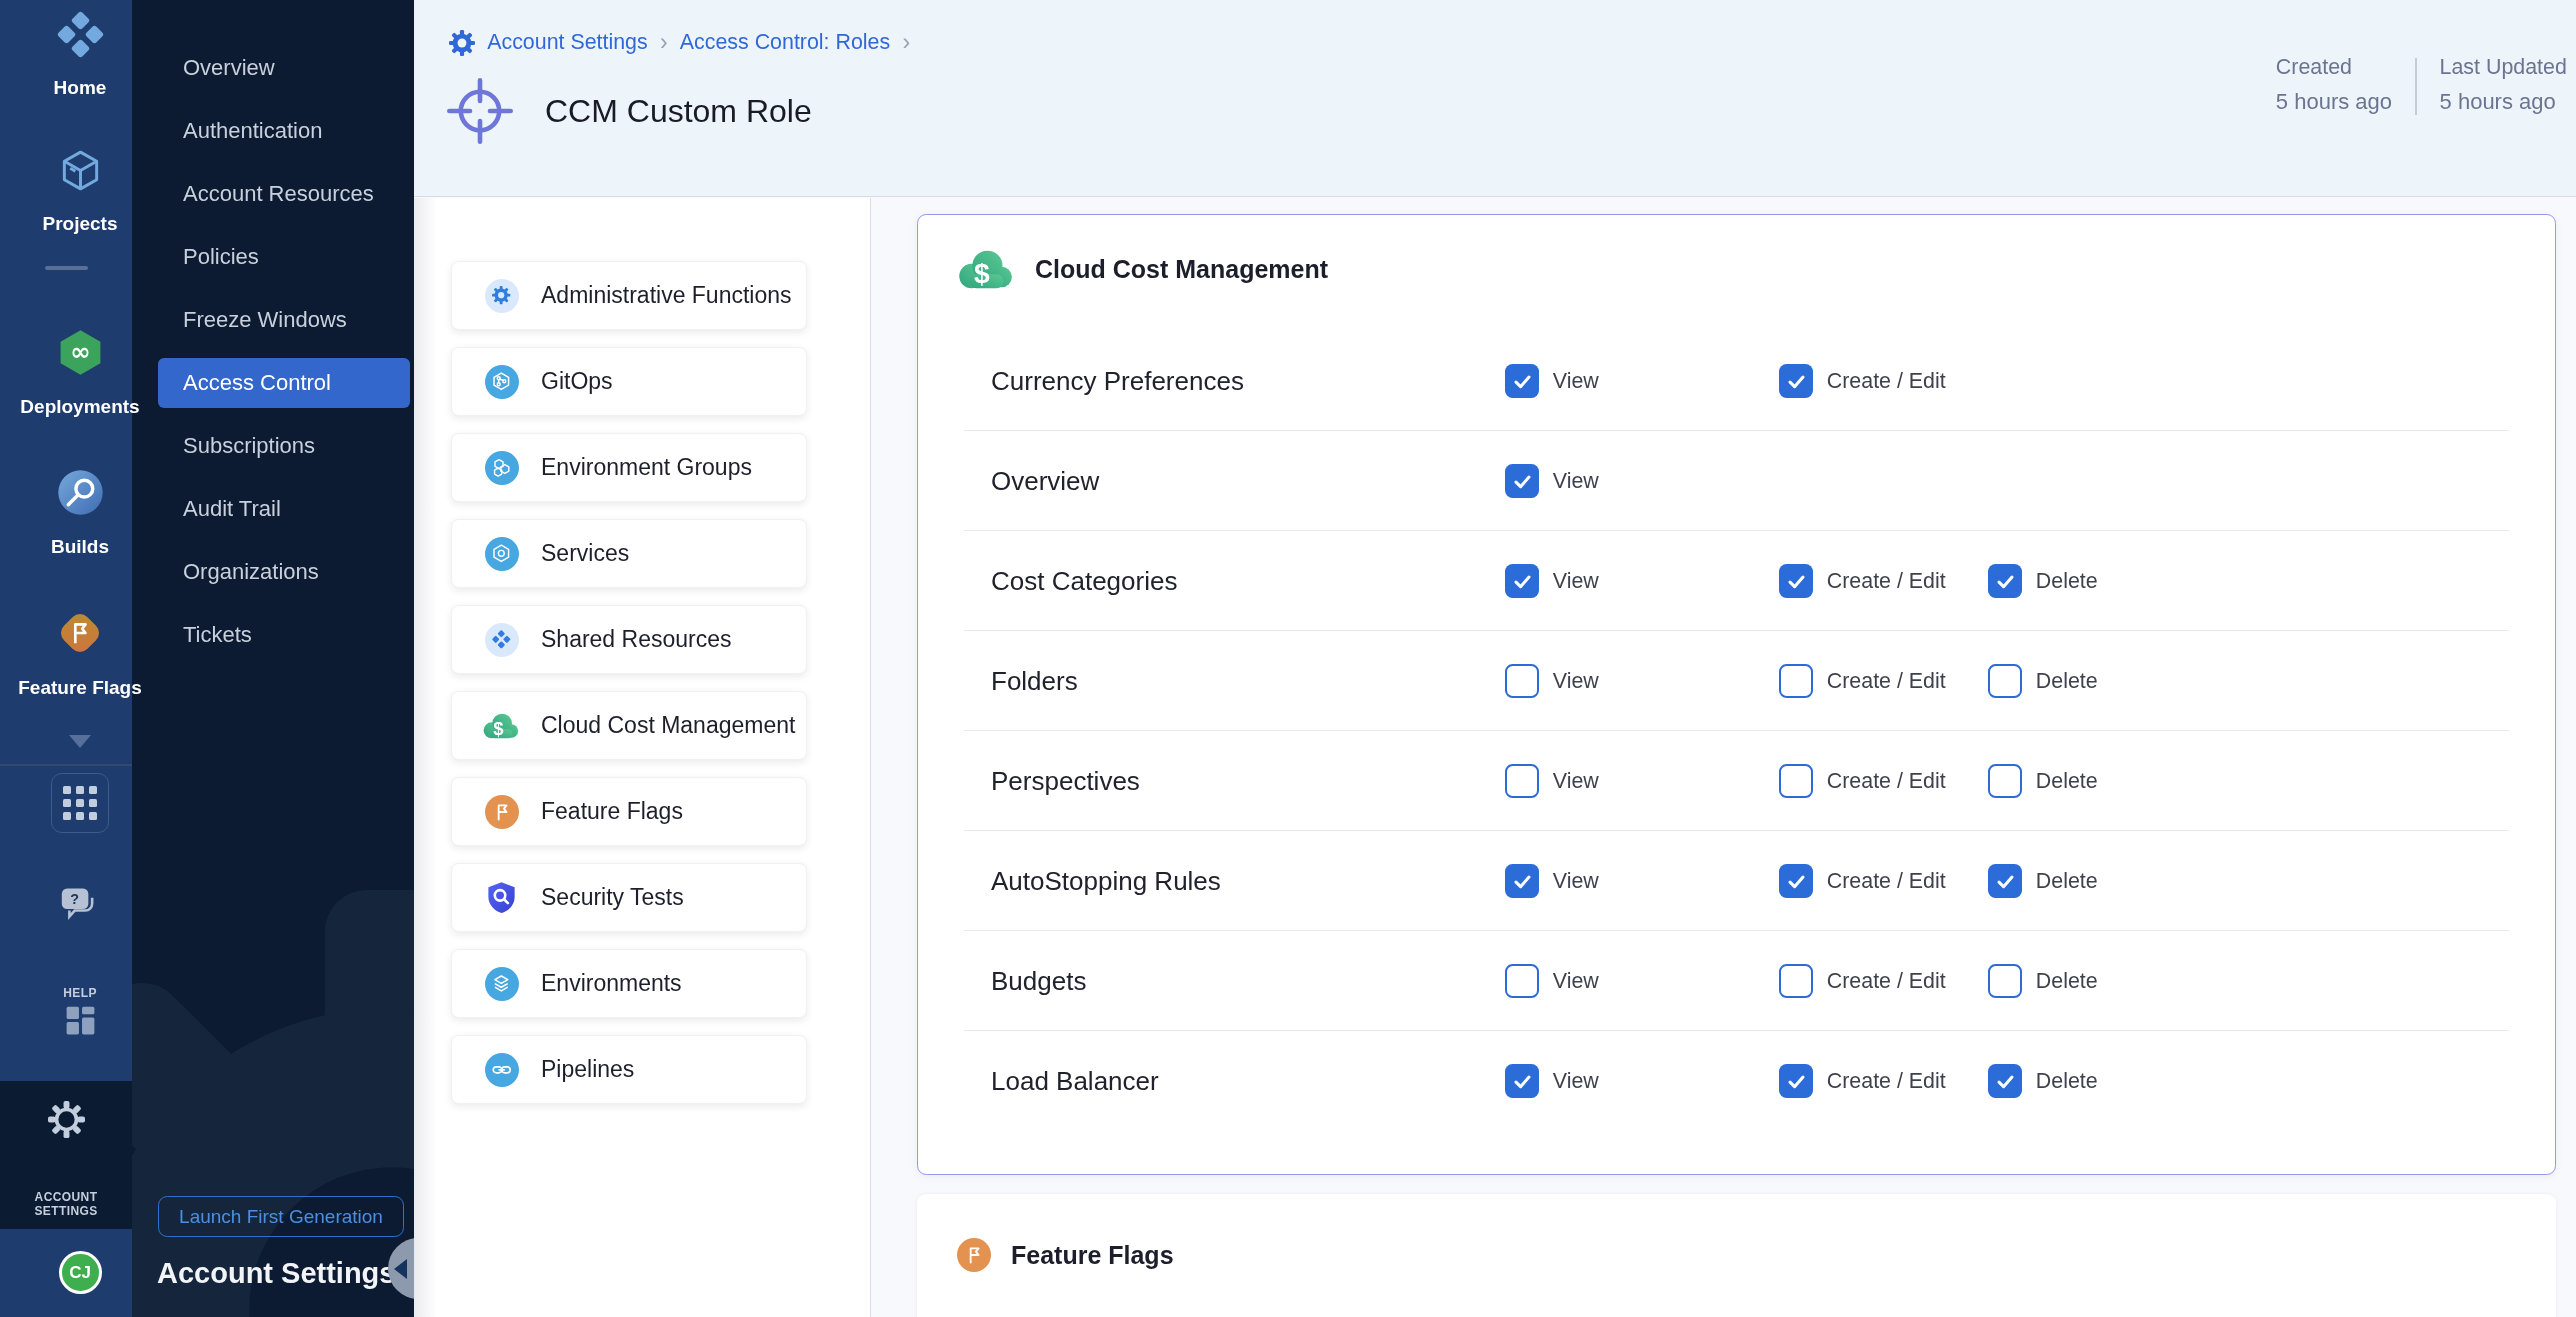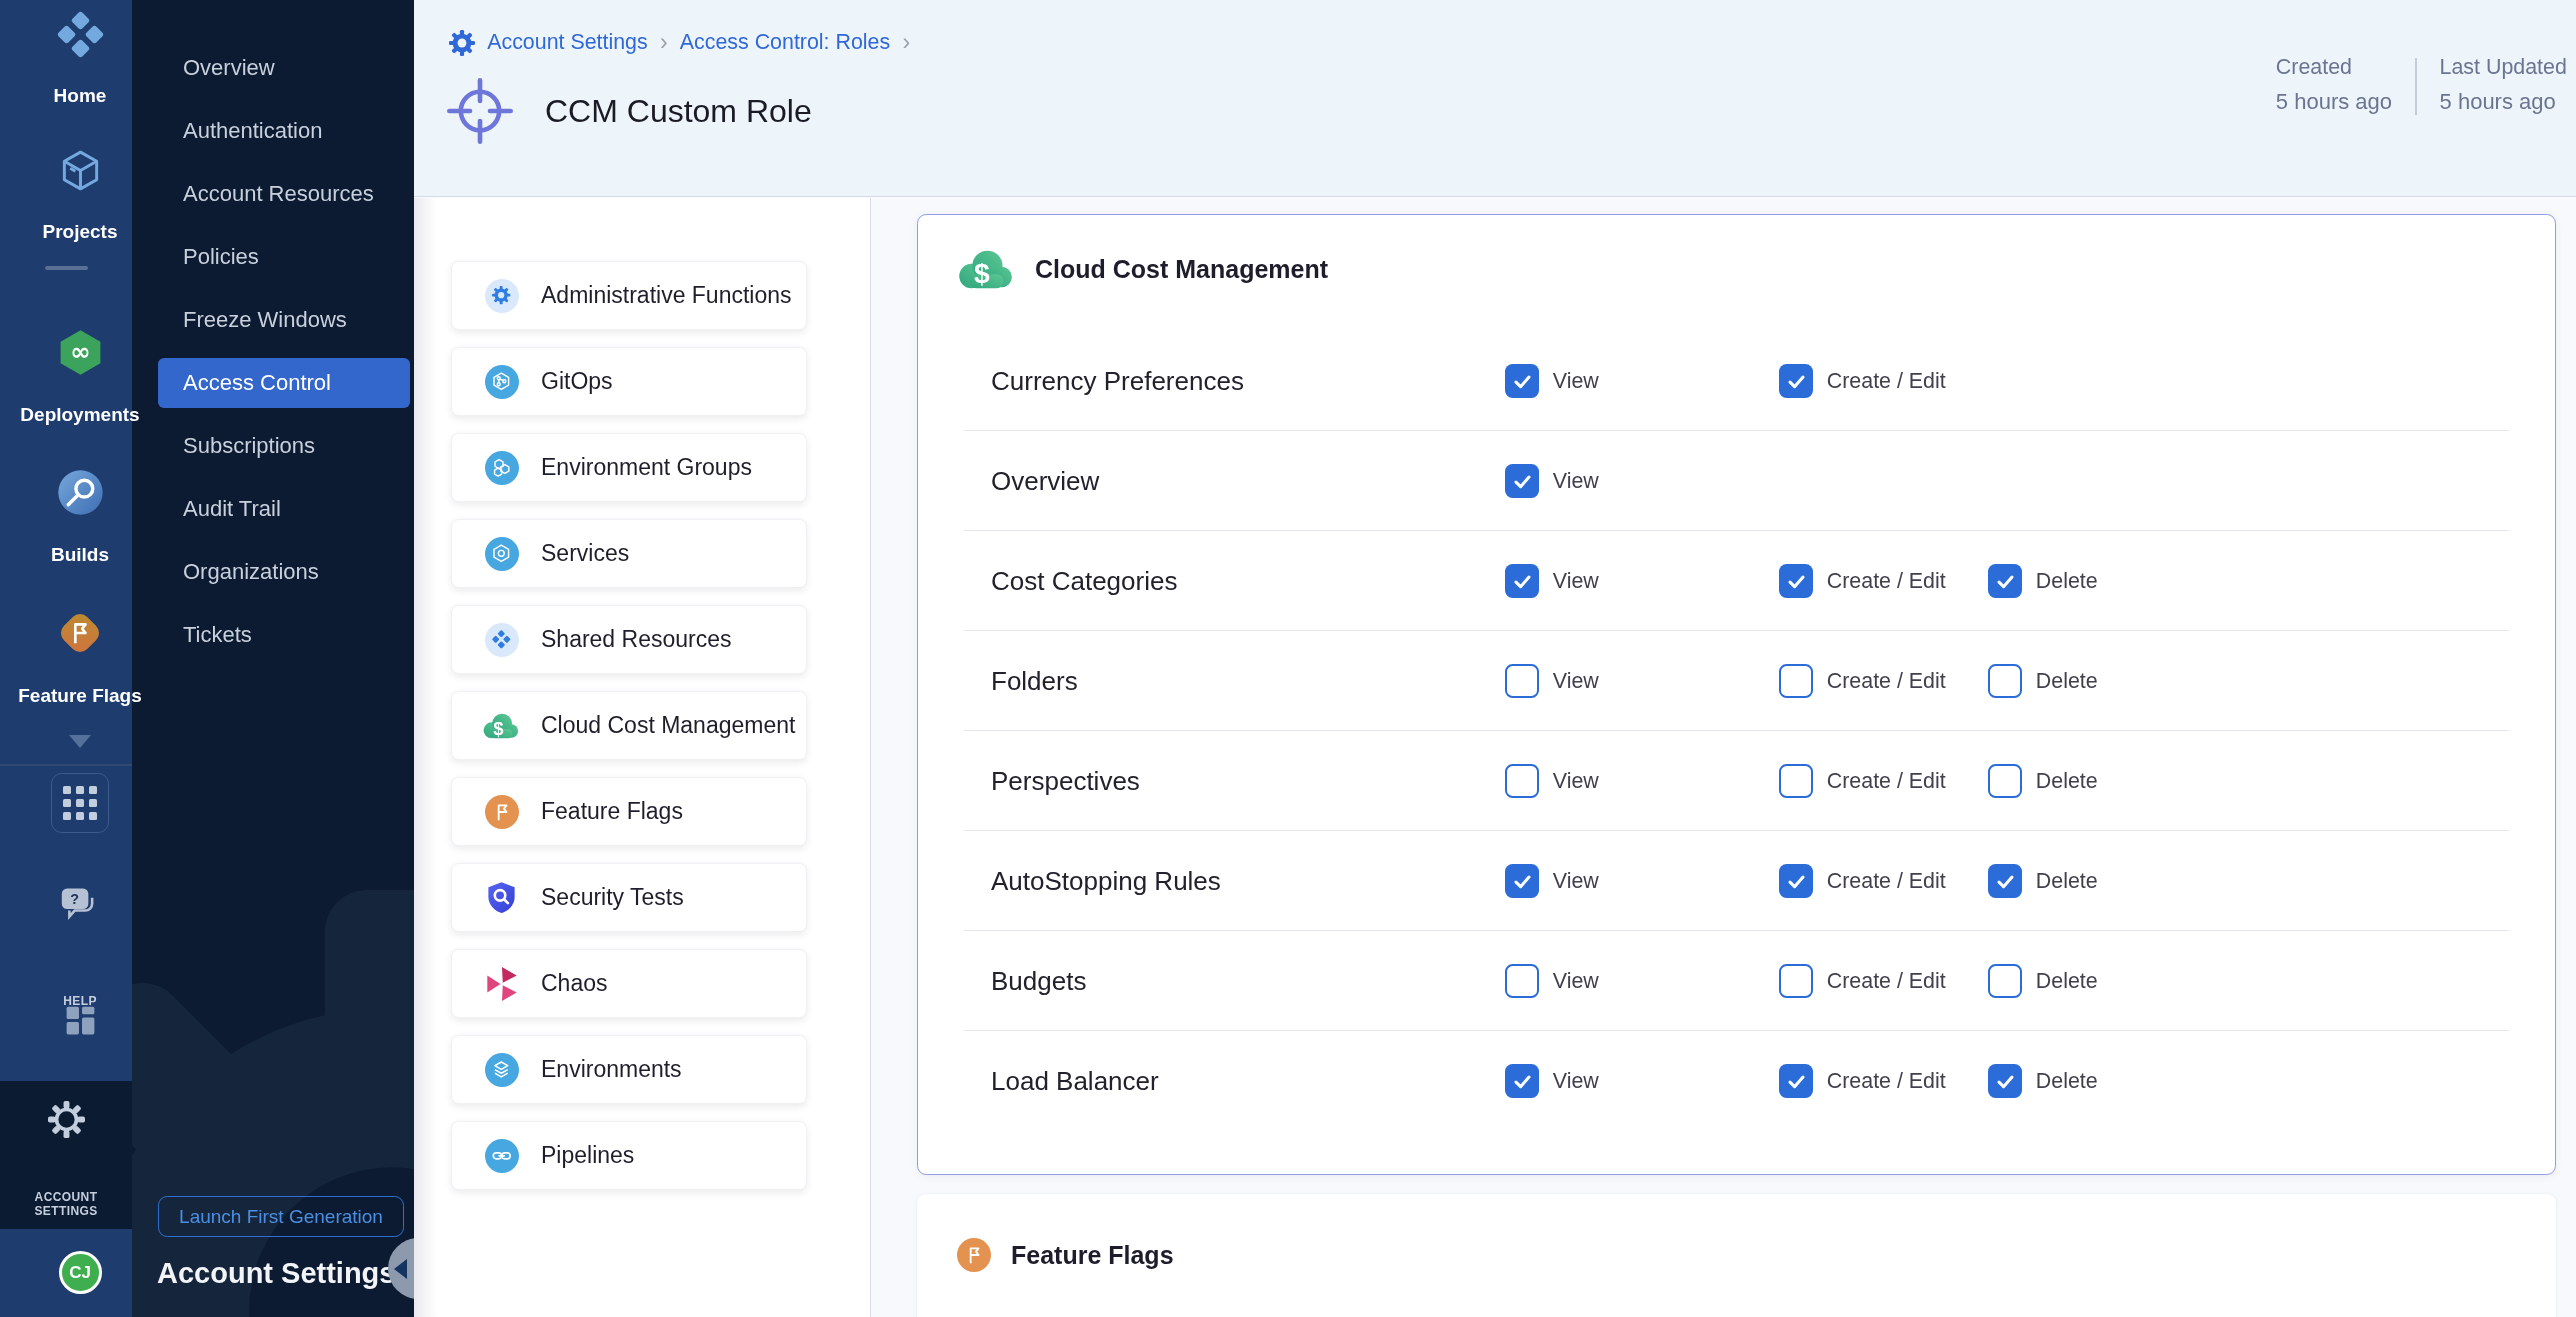--- a/index.html
+++ b/index.html
@@ -3,21 +3,21 @@
 <meta charset="utf-8">
 <style>
   * { box-sizing: border-box; margin: 0; padding: 0; }
   html,body { width:2576px; height:1318px; overflow:hidden;
     font-family:"Liberation Sans", sans-serif; background:#f8f9fc; }
 
   
   #rail { position:absolute; left:0; top:0; width:132px; height:1318px;
     background:#1e3c6d; z-index:30; }
   .rail-item { position:absolute; left:0; width:160px; display:flex;
-    flex-direction:column; align-items:center; gap:27px; cursor:pointer; }
+    flex-direction:column; align-items:center; gap:19px; cursor:pointer; }
   .rail-label { font-size:19px; font-weight:700; color:#ffffff; text-align:center; }
   .rail-label.small { font-size:12px; font-weight:700; color:#c6cede; letter-spacing:0.4px; line-height:1.2;margin-top:44px;}
   .rail-dash { position:absolute; left:45px; width:43px; height:3.8px; border-radius:2.3px; background:#5a6f94; }
   .rail-divider { position:absolute; left:0; width:132px; height:1.5px; background:#32486e; }
   .chevron-down { width:0; height:0; border-left:11.5px solid transparent;
     border-right:11.5px solid transparent; border-top:13px solid #56709c; }
   .grid-btn { width:58px; height:60px; border:1.5px solid #3d5c8e; border-radius:10.7px;
     display:grid; grid-template-columns:repeat(3,7.6px); grid-template-rows:repeat(3,7.6px);
     gap:5.3px; justify-content:center; align-content:center; cursor:pointer; }
   .grid-btn i { background:#c2cede; border-radius:1.5px; }
@@ -449,32 +449,20 @@
                 </defs>
     <path d="M12 1.5 L21 5 v6.5 c0 5.5-4 9.6-9 11.2 C7 21.1 3 17 3 11.5 V5 Z" fill="url(#g_sec)"></path>
     <circle cx="11" cy="10.5" r="3.6" fill="none" stroke="#fff" stroke-width="1.8"></circle>
     <line x1="13.7" y1="13.2" x2="16.4" y2="15.9" stroke="#fff" stroke-width="1.8" stroke-linecap="round"></line>
               </svg>
             </span>
             <span class="cat-label">Security Tests</span>
           </div>
           <div class="cat-card">
             <span class="cat-icon">
-              <svg width="34" height="34" viewBox="-22 -22 44 44">
-                <g>
-    <polygon points="-19,-11 -2,0 -19,11" fill="#e0457e"></polygon>
-    <polygon points="-19,-11 -2,0 -19,11" fill="#c22a60" transform="rotate(120)"></polygon>
-    <polygon points="-19,-11 -2,0 -19,11" fill="#e0457e" transform="rotate(240)"></polygon>
-                </g>
-              </svg>
-            </span>
-            <span class="cat-label">Chaos</span>
-          </div>
-          <div class="cat-card">
-            <span class="cat-icon">
               <span class="cat-circle" style="background:#47a7e0">
                 <svg width="20.6" height="20.6" viewBox="0 0 24 24">
                   <g stroke="#fff" stroke-width="1.8" fill="none" stroke-linejoin="round">
     <path d="M12 3.5 l7.5 4.3 -7.5 4.3 -7.5-4.3 Z"></path>
                     <path d="M4.5 12.3 l7.5 4.3 7.5-4.3"></path>
     <path d="M4.5 16.5 l7.5 4.3 7.5-4.3"></path>
                   </g>
                 </svg>
               </span>
             </span>

